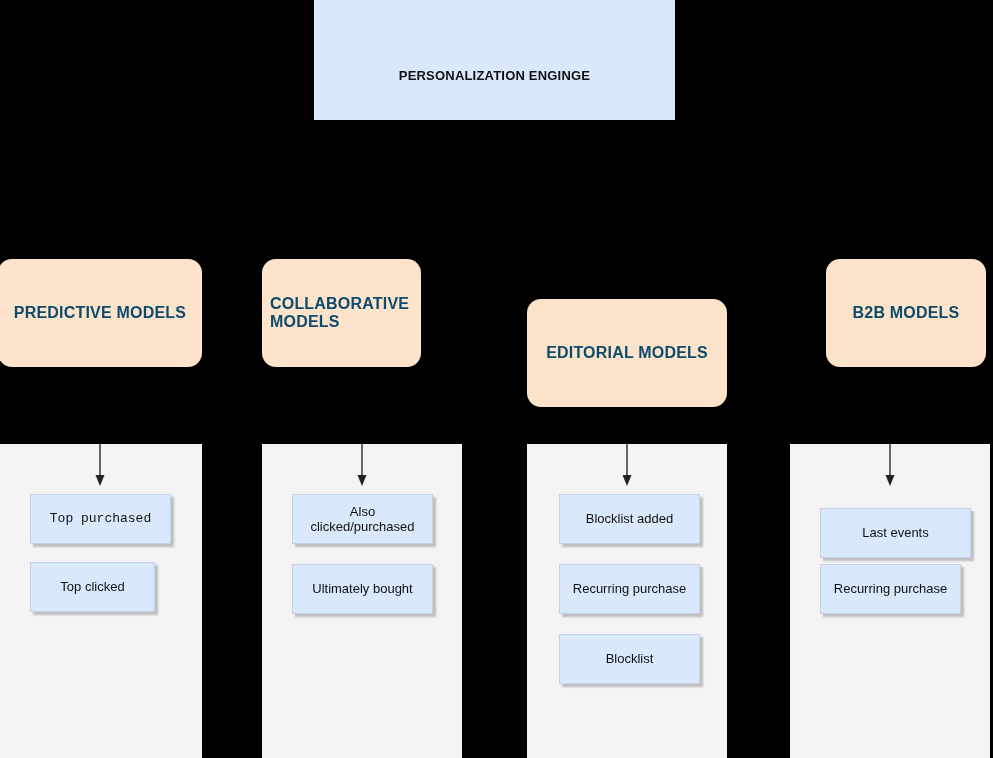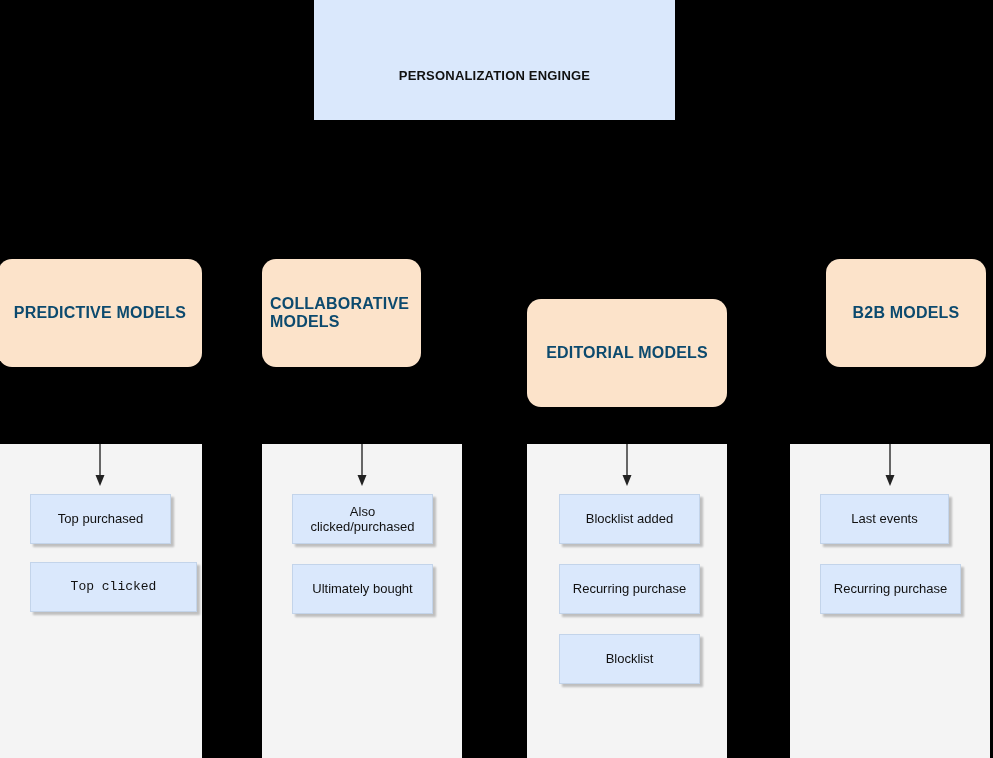--- a/index.html
+++ b/index.html
@@ -118,24 +118,24 @@
   <div class="model-box" style="left:-2px; width:204px;">
     <span class="model-label">PREDICTIVE MODELS</span>
   </div>
   <div class="column-panel" style="left:0px; width:202px;"></div>
   <div class="arrow" style="left:90px;">
     <svg width="20" height="44" viewBox="0 0 20 44">
       <line x1="10" y1="0" x2="10" y2="34" stroke="#666666" stroke-width="2"></line>
       <polygon points="10,42 5.5,31 14.5,31" fill="#222222"></polygon>
     </svg>
   </div>
-  <div class="item-box" style="left:30px; top:494px; width:141px; height:50px;">
+  <div class="item-box" style="left:30px; top:494px; width:141px; height:50px;font-family:Liberation Mono, monospace;">
     <span class="item-label">Top purchased</span>
   </div>
-  <div class="item-box" style="left:30px; top:562px; width:167px; height:50px;font-family:Liberation Mono, monospace;">
+  <div class="item-box" style="left:30px; top:562px; width:125px; height:50px;">
     <span class="item-label">Top clicked</span>
   </div>
 
   <div class="model-box" style="left:262px; width:159px;">
     <span class="model-label">COLLABORATIVE MODELS</span>
   </div>
   <div class="column-panel" style="left:262px; width:200px;"></div>
   <div class="arrow" style="left:352px;">
     <svg width="20" height="44" viewBox="0 0 20 44">
       <line x1="10" y1="0" x2="10" y2="34" stroke="#666666" stroke-width="2"></line>
@@ -173,20 +173,20 @@
   <div class="model-box" style="left:826px; width:160px;">
     <span class="model-label">B2B MODELS</span>
   </div>
   <div class="column-panel" style="left:790px; width:200px;"></div>
   <div class="arrow" style="left:880px;">
     <svg width="20" height="44" viewBox="0 0 20 44">
       <line x1="10" y1="0" x2="10" y2="34" stroke="#666666" stroke-width="2"></line>
       <polygon points="10,42 5.5,31 14.5,31" fill="#222222"></polygon>
     </svg>
   </div>
-  <div class="item-box" style="left:820px; top:494px; width:129px; height:50px;">
+  <div class="item-box" style="left:820px; top:508px; width:151px; height:50px;">
     <span class="item-label">Last events</span>
   </div>
   <div class="item-box" style="left:820px; top:564px; width:141px; height:50px;">
     <span class="item-label">Recurring purchase</span>
   </div>
 
 </div>
 
 </body></html>

